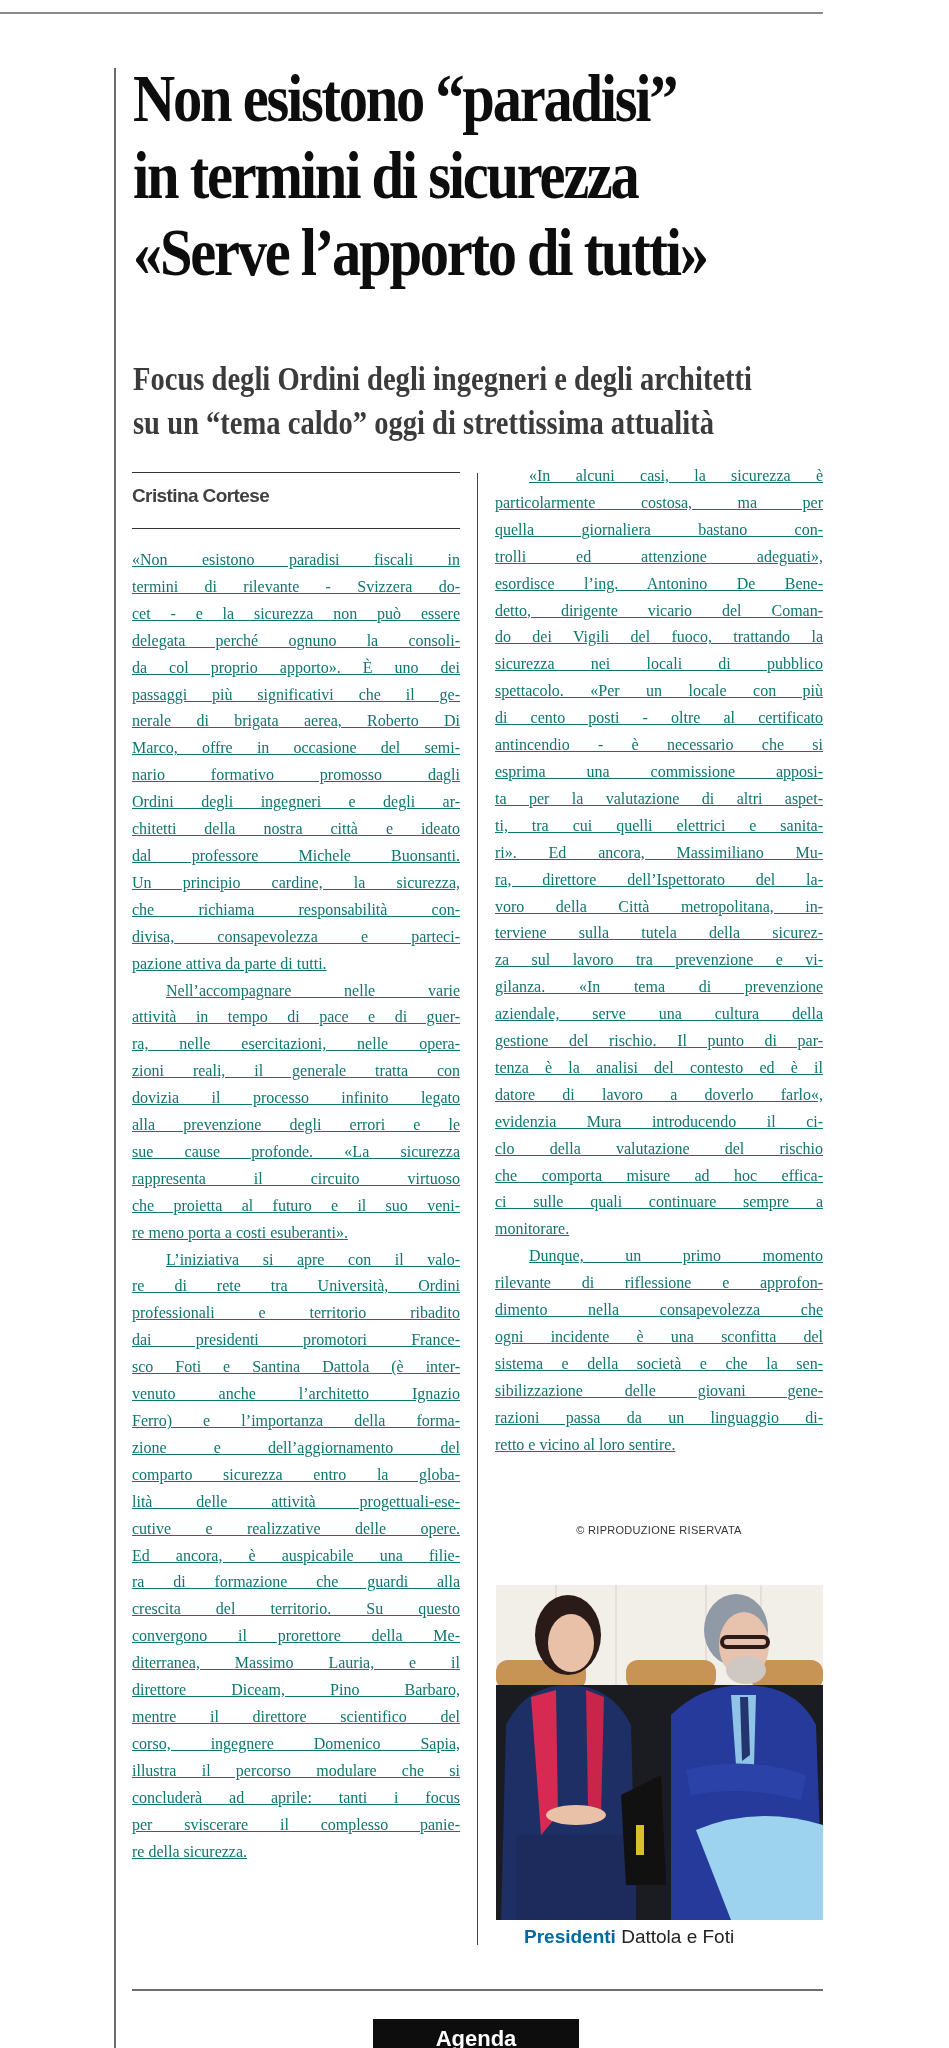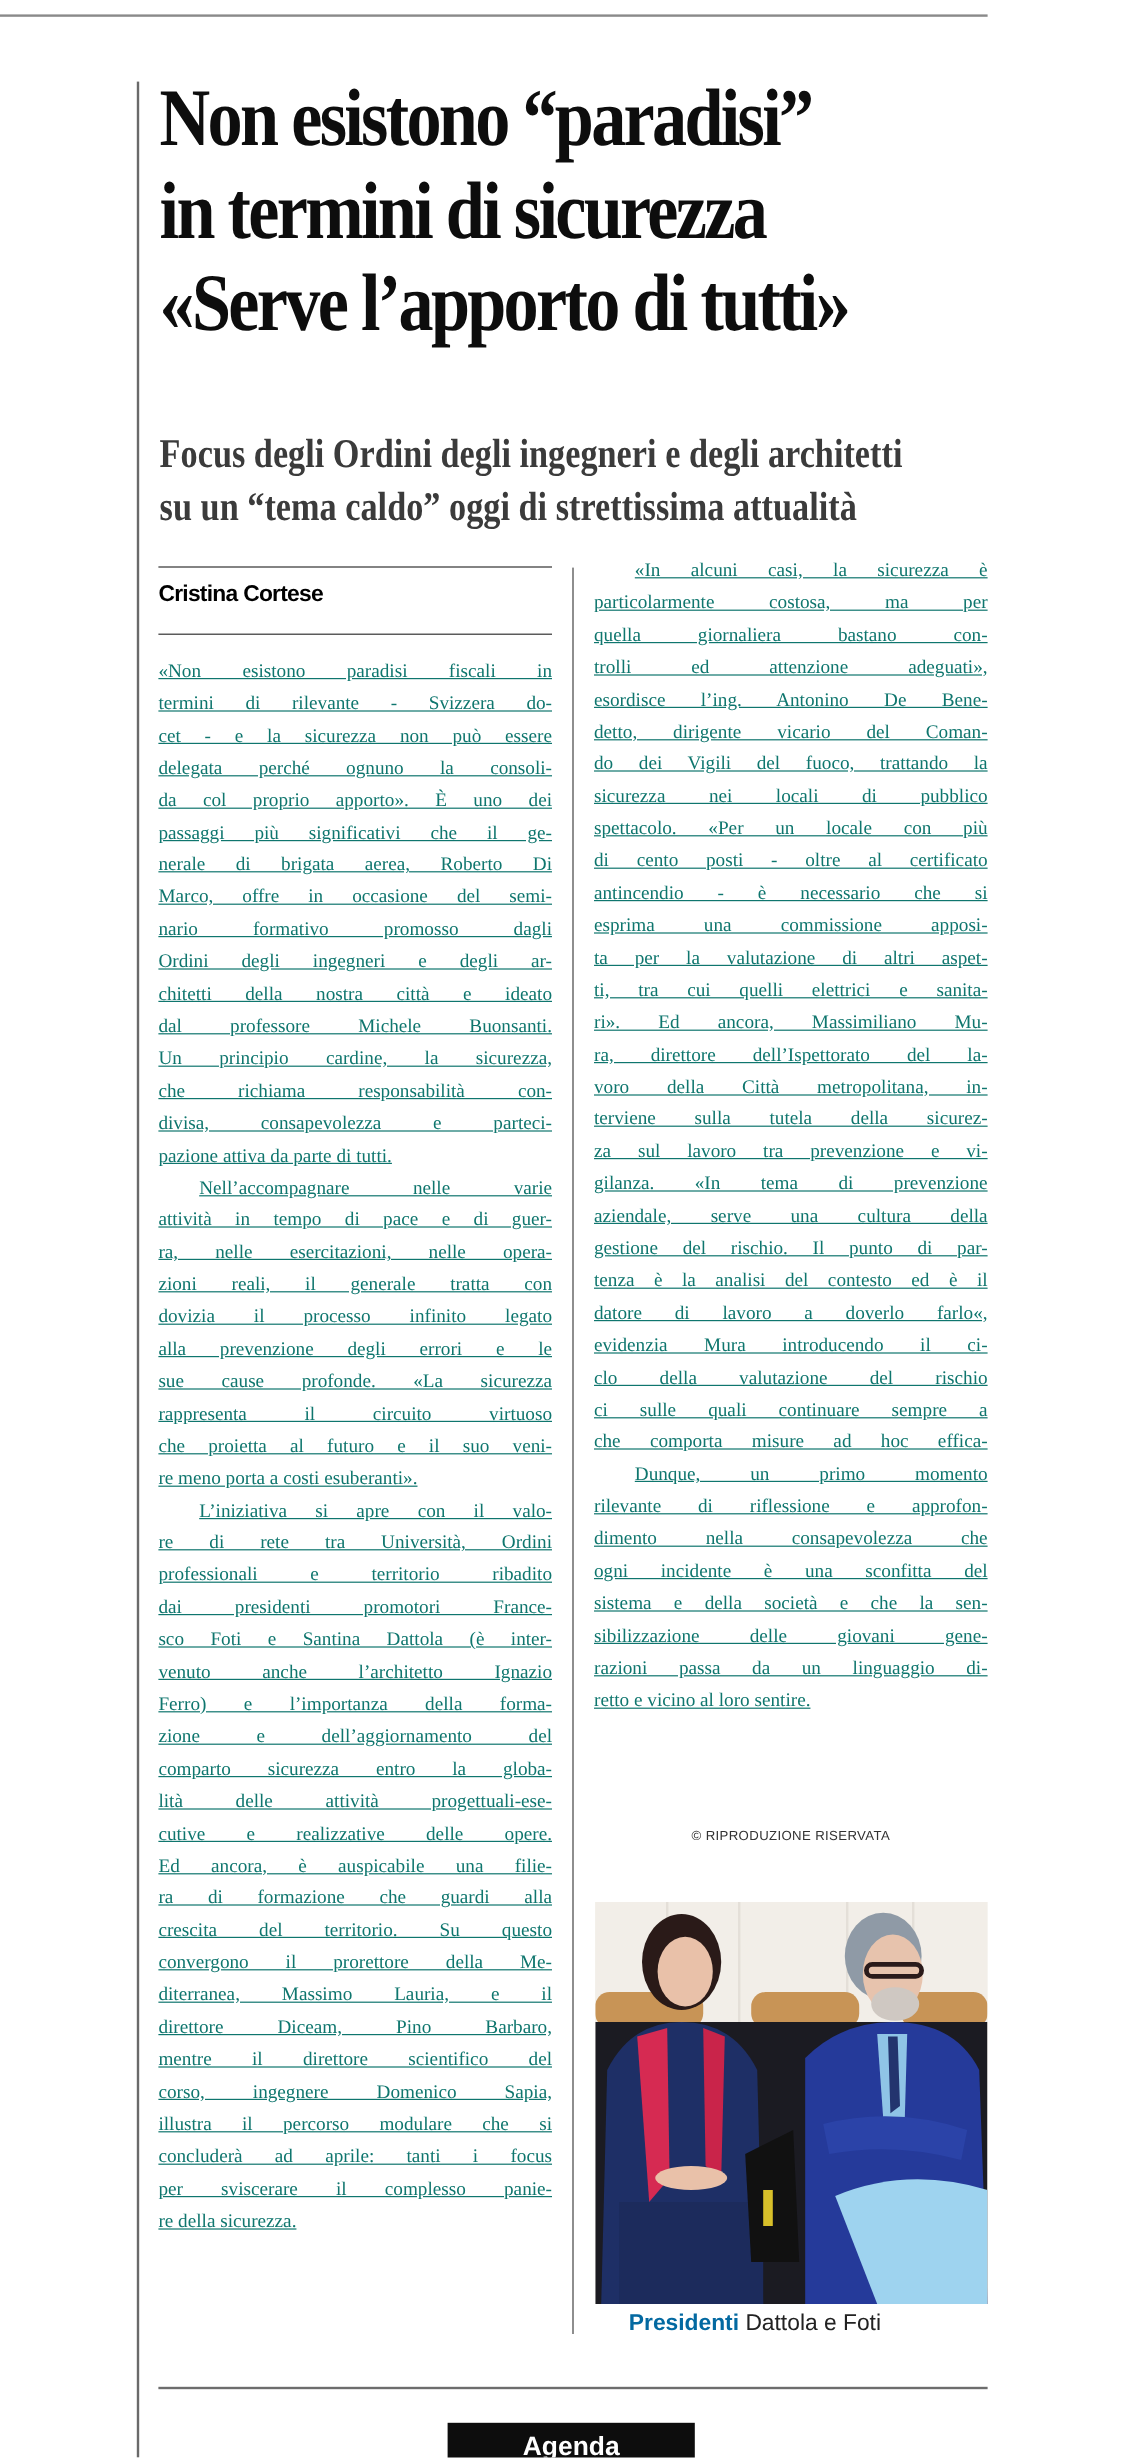--- a/index.html
+++ b/index.html
@@ -11,21 +11,21 @@
     font-family:"Liberation Serif", "DejaVu Serif", serif; font-weight:bold;
     font-size:68px; line-height:77px; letter-spacing:-2.6px; color:#0d0d0d;
     transform:scaleX(0.86); transform-origin:left top; white-space:nowrap; }
   .headline span { display:block; }
   .subtitle { left:133px; top:357px; width:820px; margin:0;
     font-family:"Liberation Serif", "DejaVu Serif", serif; font-size:34px;
     line-height:44px; color:#3b3b3b; transform:scaleX(0.84); transform-origin:left top; white-space:nowrap; }
   .subtitle span { display:block; }
   .byline-rule { left:132px; width:328px; height:1px; background:#333; }
   .byline { left:132px; top:485px; font-family:"Liberation Sans", "DejaVu Sans", sans-serif;
-    font-weight:bold; font-size:19px; letter-spacing:-0.6px; color:#000000; }
+    font-weight:bold; font-size:19px; letter-spacing:-0.6px; color:#404040; }
   .col-divider { left:477px; top:473px; width:1px; height:1472px; background:#444; }
   .col { font-family:"Liberation Serif", "DejaVu Serif", serif; font-size:16px;
     line-height:26.9px; color:#0f766e; text-align:justify; hyphens:manual;text-decoration:underline; }
   .col .line { display:block; white-space:nowrap; text-align:justify; text-align-last:justify; }
   .col .line.last { text-align-last:left; }
   .col .indent { padding-left:34px; }
   .col-left { left:132px; top:547px; width:328px; }
   .col-right { left:495px; top:463px; width:328px; }
   .copyright { left:495px; top:1524px; width:328px; text-align:center;
     font-family:"Liberation Sans", "DejaVu Sans", sans-serif; font-size:11px; letter-spacing:0.3px; color:#333; }
@@ -131,22 +131,23 @@
     <span class="line">voro della Città metropolitana, in-</span>
     <span class="line">terviene sulla tutela della sicurez-</span>
     <span class="line">za sul lavoro tra prevenzione e vi-</span>
     <span class="line">gilanza. «In tema di prevenzione</span>
     <span class="line">aziendale, serve una cultura della</span>
     <span class="line">gestione del rischio. Il punto di par-</span>
     <span class="line">tenza è la analisi del contesto ed è il</span>
     <span class="line">datore di lavoro a doverlo farlo«,</span>
     <span class="line">evidenzia Mura introducendo il ci-</span>
     <span class="line">clo della valutazione del rischio</span>
+    <span class="line">che comporta misure ad hoc effica-</span>
     <span class="line">ci sulle quali continuare sempre a</span>
-    <span class="line">che comporta misure ad hoc effica-</span>
+    <span class="line last">monitorare.</span>
     <span class="line indent">Dunque, un primo momento</span>
     <span class="line">rilevante di riflessione e approfon-</span>
     <span class="line">dimento nella consapevolezza che</span>
     <span class="line">ogni incidente è una sconfitta del</span>
     <span class="line">sistema e della società e che la sen-</span>
     <span class="line">sibilizzazione delle giovani gene-</span>
     <span class="line">razioni passa da un linguaggio di-</span>
     <span class="line last">retto e vicino al loro sentire.</span>
   </div>
 

